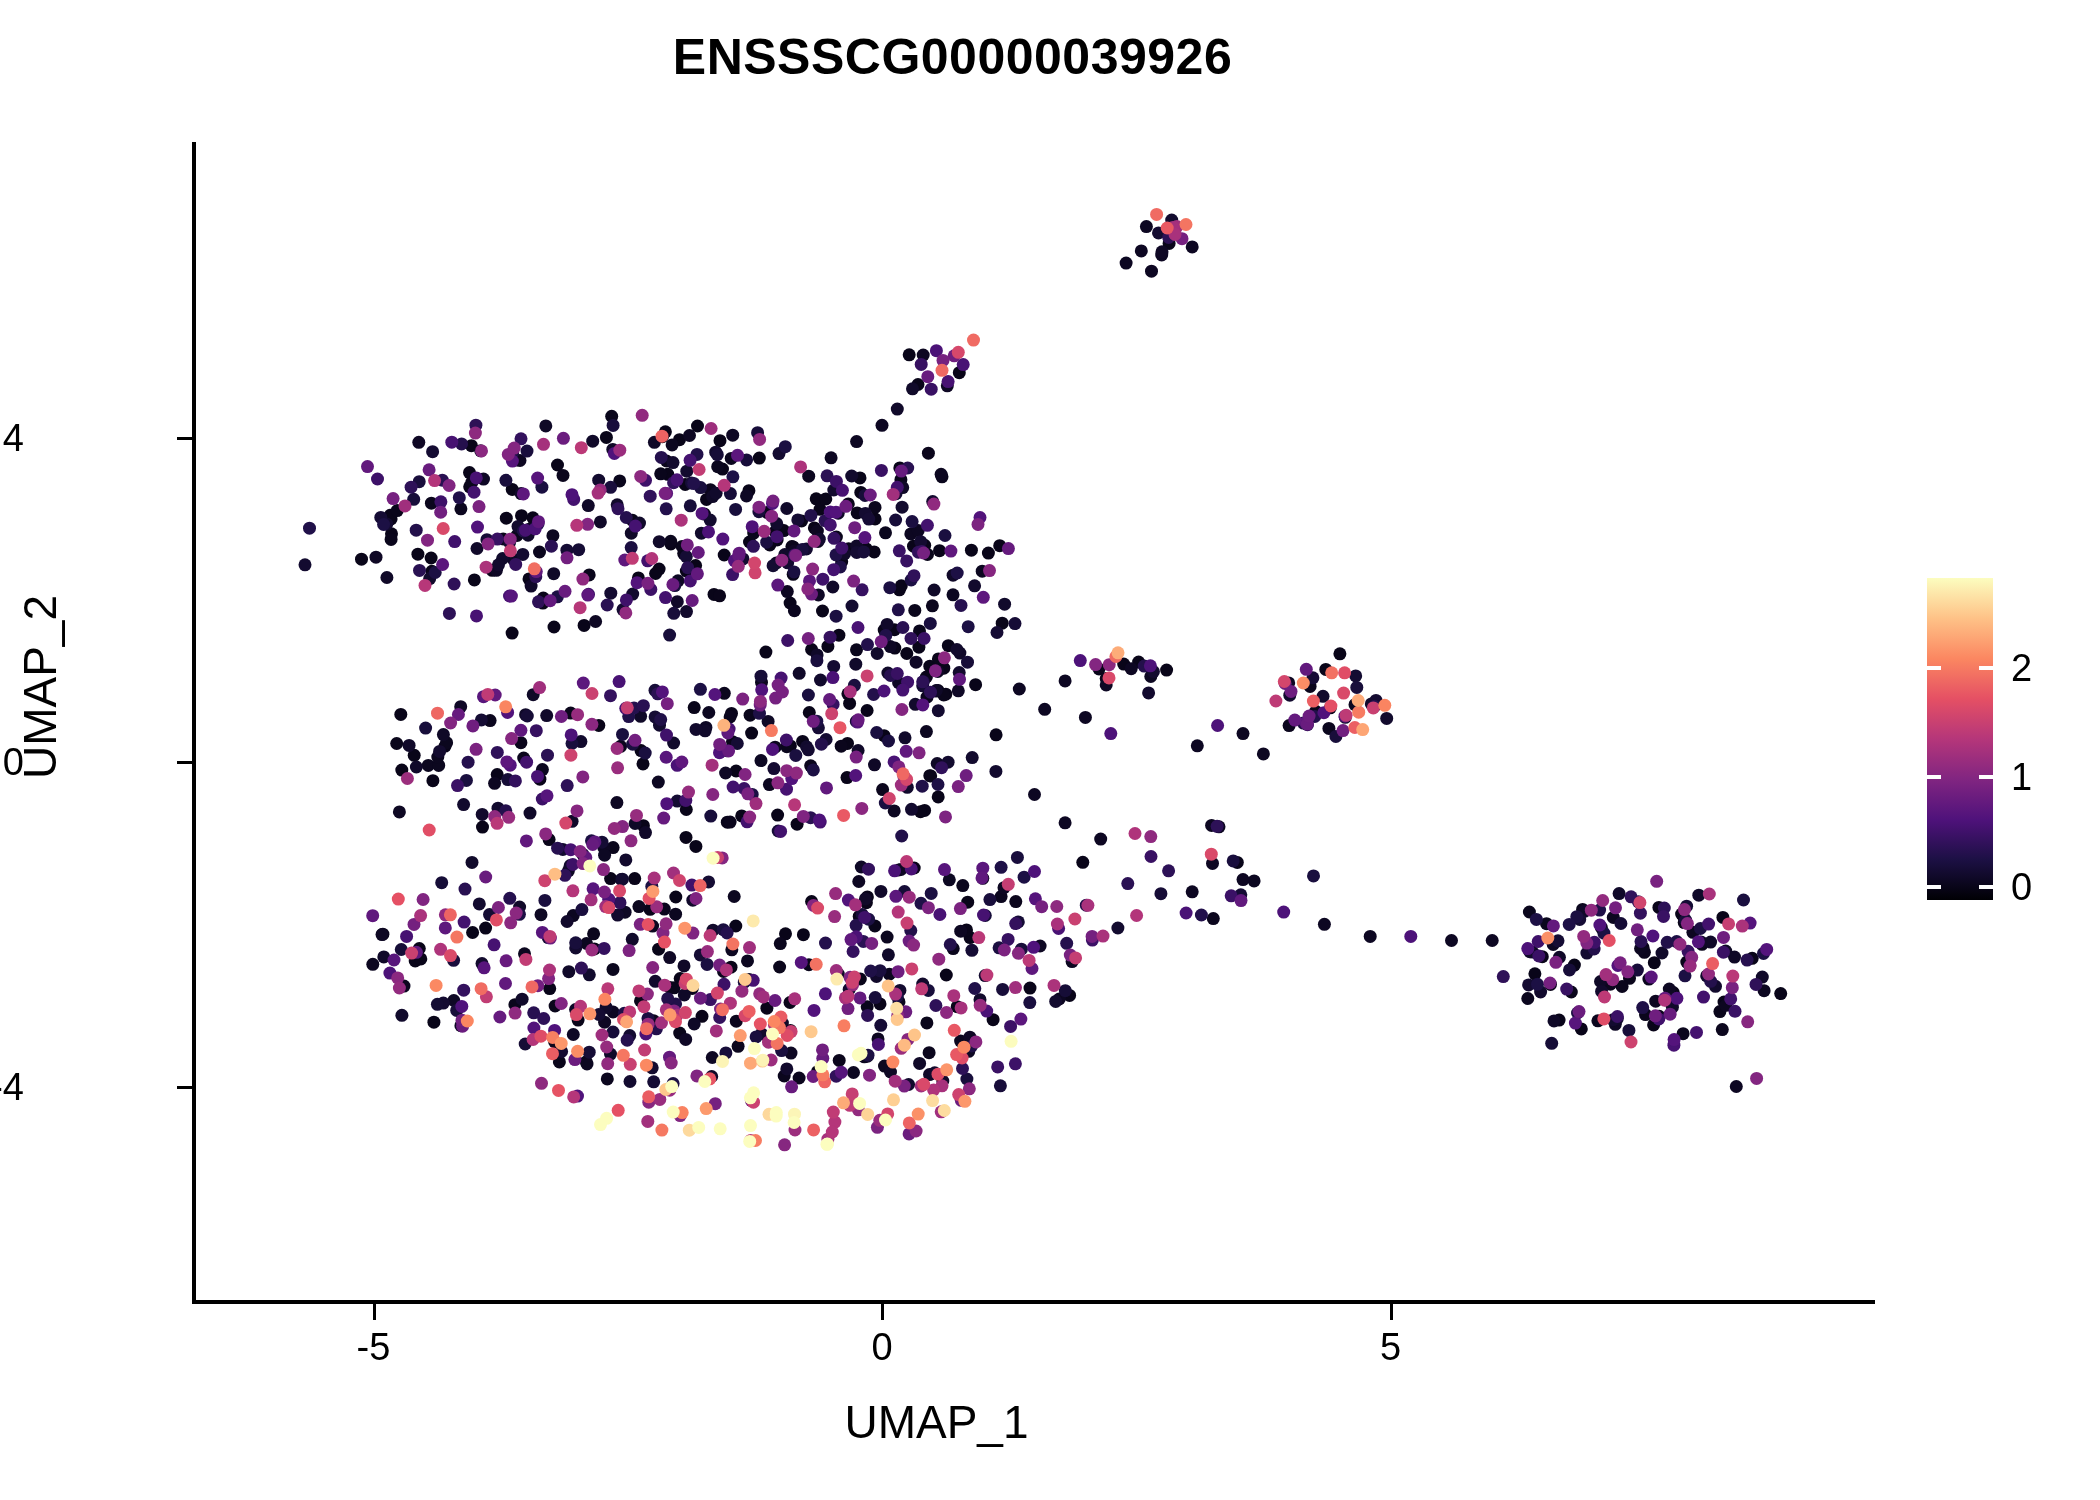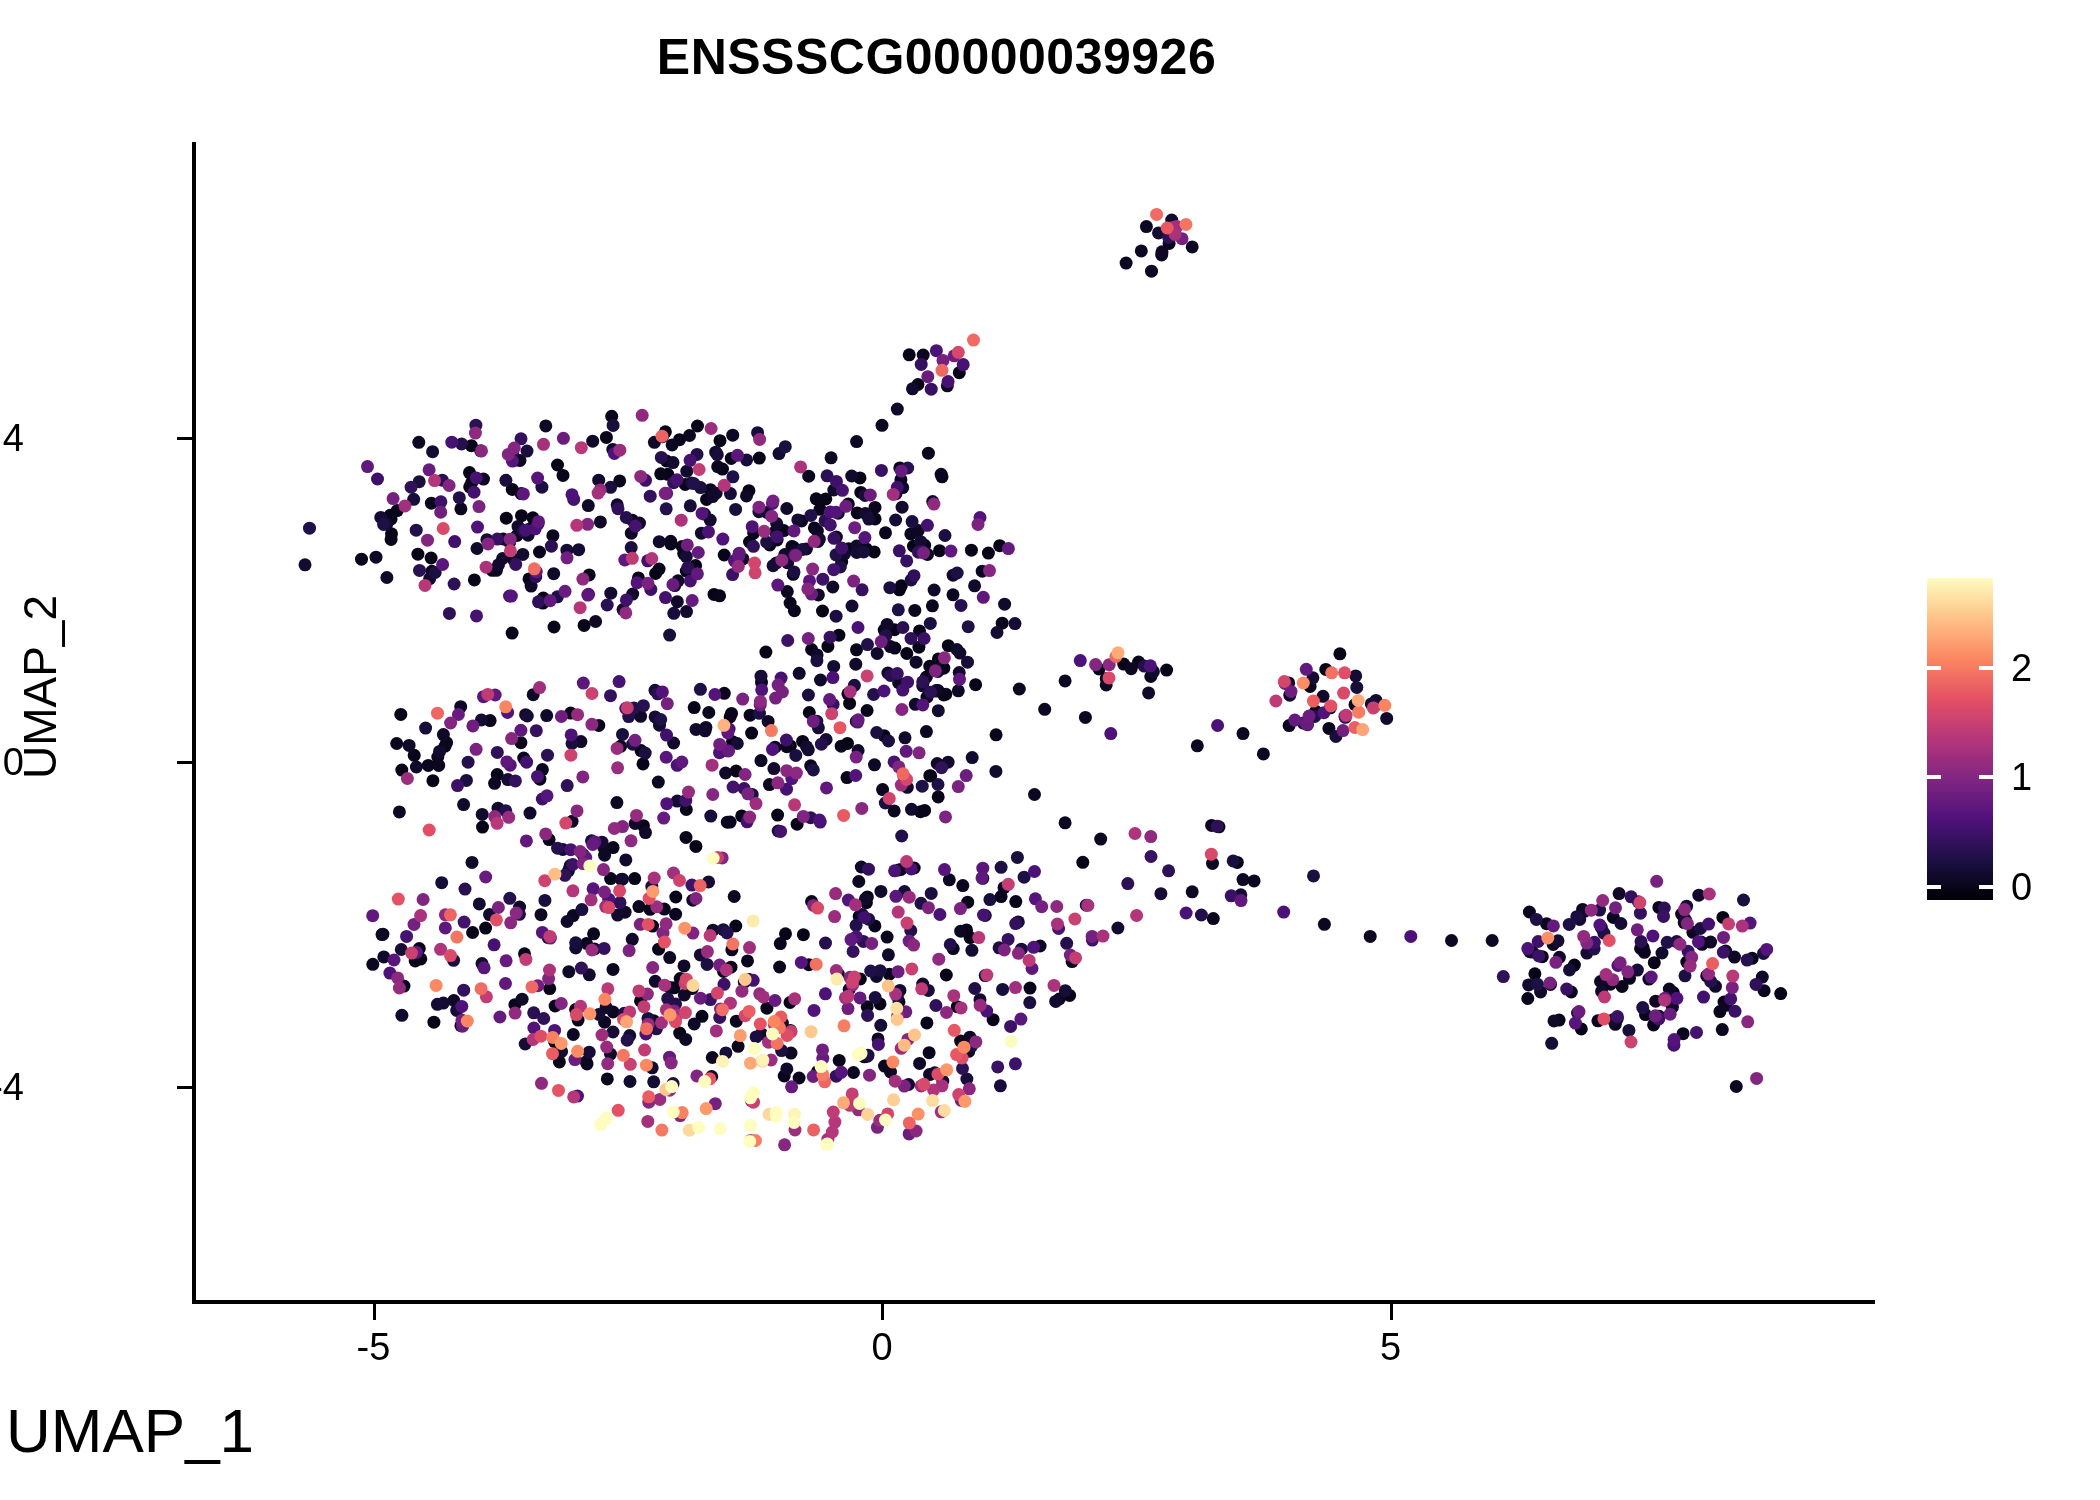--- a/index.html
+++ b/index.html
@@ -1,40 +1,40 @@
 <!DOCTYPE html>
 <html><head>
 <meta charset="utf-8">
 <style>
   html,body{margin:0;padding:0;background:#ffffff;}
   body{width:2100px;height:1500px;overflow:hidden;
        font-family:"Liberation Sans","DejaVu Sans",sans-serif;color:#000;}
   #root{position:relative;width:2100px;height:1500px;background:#fff;}
 
-  #plot-title{position:absolute;left:0;top:28px;width:1873px;text-align:center;
+  #plot-title{position:absolute;left:16px;top:28px;width:1873px;text-align:center;
     font-size:50px;font-weight:bold;letter-spacing:0.5px;color:#000;}
 
   #panel{position:absolute;left:194px;top:142px;width:1679px;height:1160px;}
   #scatter-svg{position:absolute;left:0;top:0;width:1679px;height:1160px;display:block;}
 
   .axis-line{position:absolute;background:#000;}
   #y-axis-line{left:192px;top:142px;width:4px;height:1162px;}
   #x-axis-line{left:192px;top:1300px;width:1683px;height:4px;}
 
   .tick-mark{position:absolute;background:#000;}
   .ytick{left:177px;width:16px;height:3px;}
   .xtick{top:1304px;width:3px;height:16px;}
 
   .ytick-label{position:absolute;right:2076px;text-align:right;font-size:38px;color:#000;
     transform:translateY(-50%);white-space:nowrap;}
   .xtick-label{position:absolute;font-size:38px;color:#000;
     transform:translateX(-50%);white-space:nowrap;}
 
-  #x-axis-title{position:absolute;left:0;top:1395px;width:1873px;text-align:left;
-    font-size:62px;color:#000;padding-left:6px;}
+  #x-axis-title{position:absolute;left:0;top:1395px;width:1873px;text-align:center;
+    font-size:46px;color:#000;}
   #y-axis-title{position:absolute;left:-310px;top:660px;width:700px;text-align:center;
     font-size:46px;color:#000;transform:rotate(-90deg);transform-origin:center center;}
 
   #legend{position:absolute;left:1927px;top:578px;width:66px;height:322px;}
   #legend-bar{position:absolute;left:0;top:0;width:66px;height:322px;}
   .legend-tick{position:absolute;height:4px;width:14px;background:#ffffff;}
   .legend-tick.left{left:0;}
   .legend-tick.right{right:0;}
   .legend-label{position:absolute;left:84px;font-size:38px;color:#000;
     transform:translateY(-50%);white-space:nowrap;}

